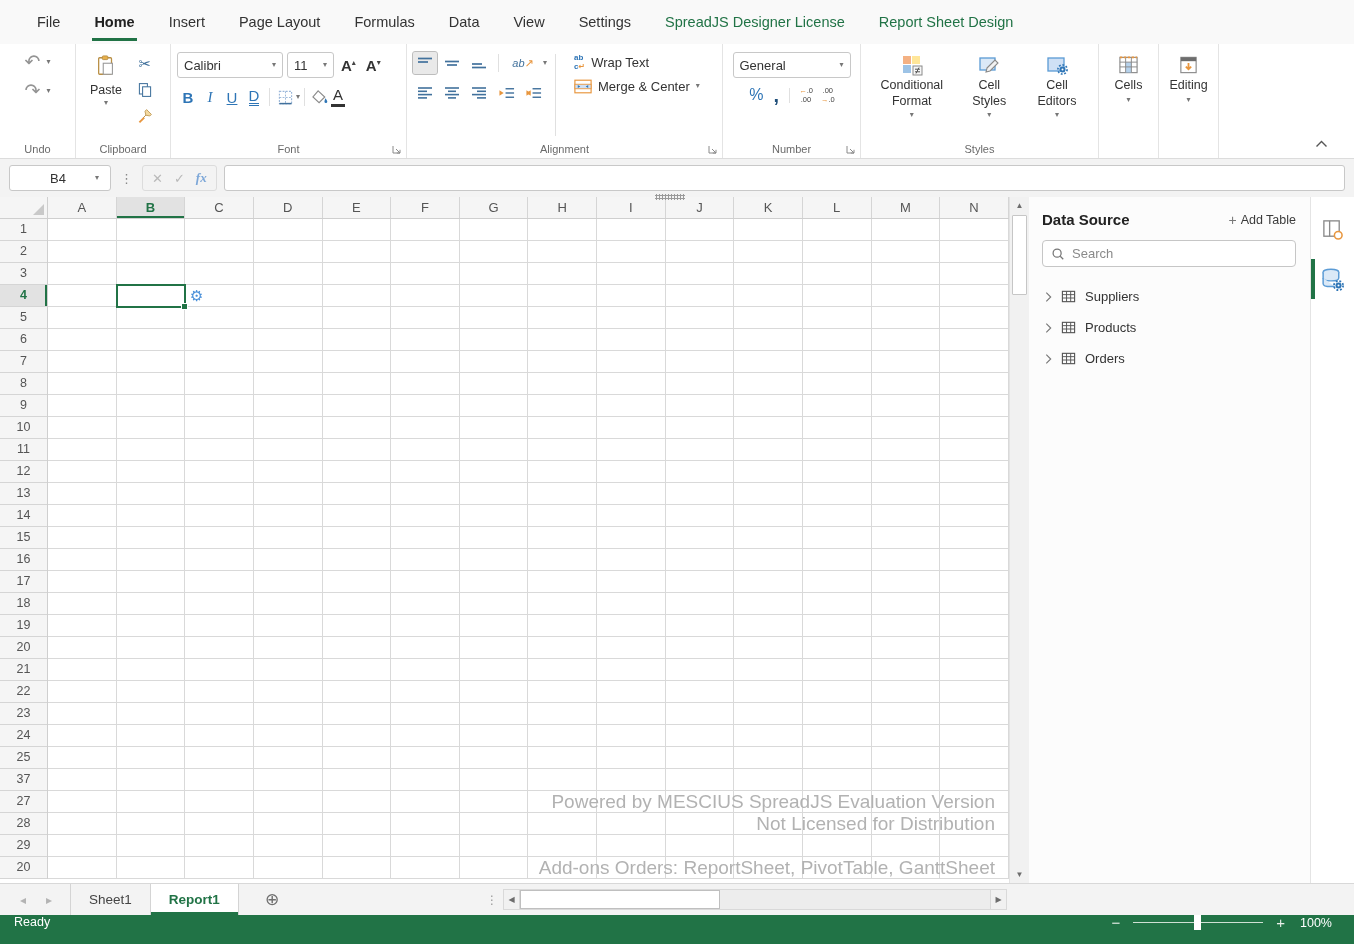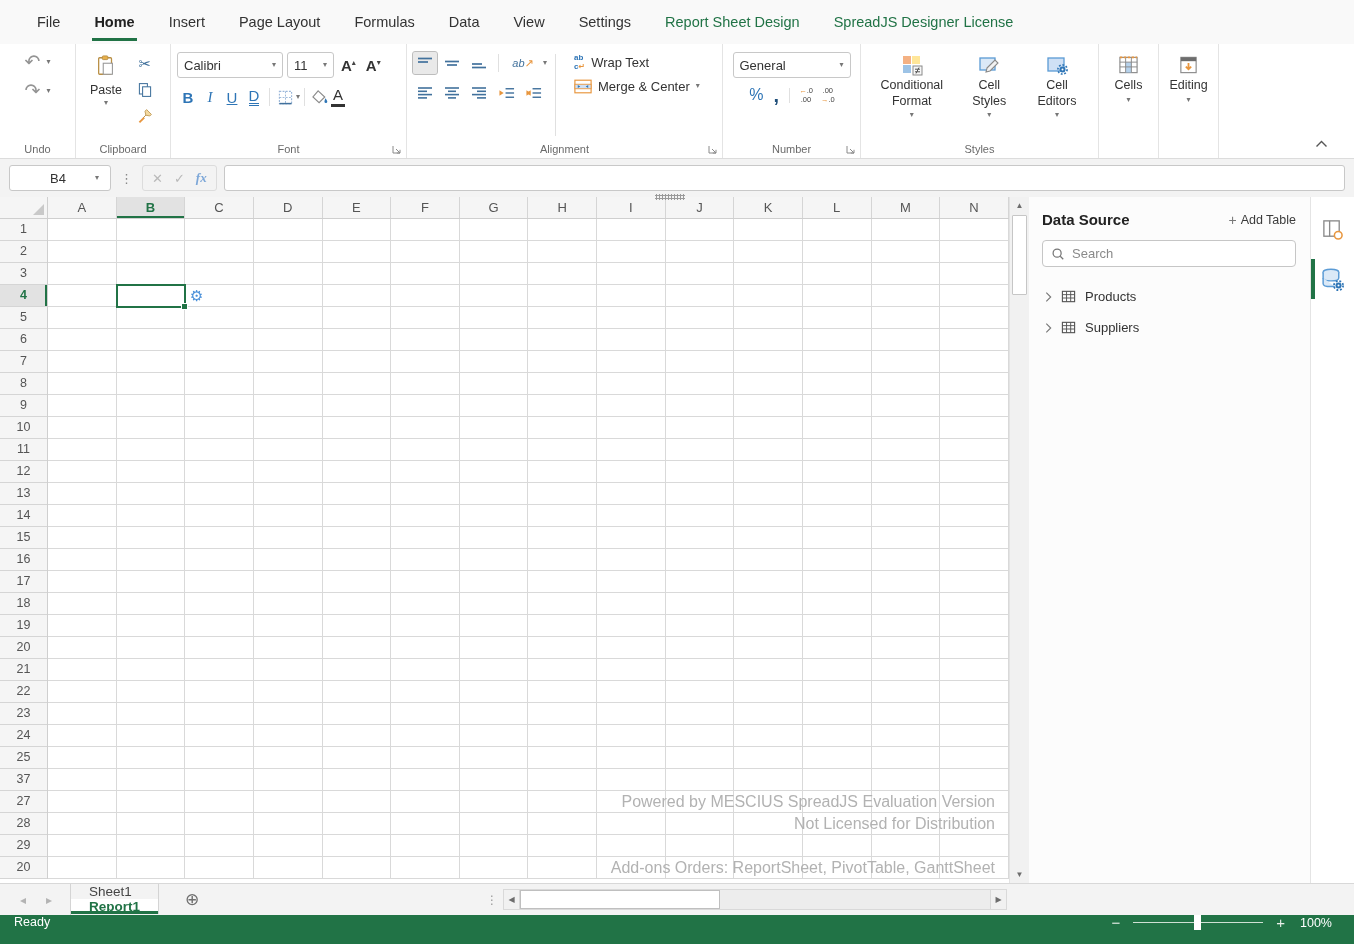--- a/index.html
+++ b/index.html
@@ -115,21 +115,21 @@
   .row-h.sel { background:#e2e2e2; color:var(--accent); font-weight:700; box-shadow:inset -2px 0 0 var(--accent); }
   .cells { position:relative; width:961px; height:660px; cursor:cell;
     background-image:
       repeating-linear-gradient(to right, transparent 0, transparent 67.64px, #d9d9d9 67.64px, #d9d9d9 68.64px),
       repeating-linear-gradient(to bottom, transparent 0, transparent 21px, #d9d9d9 21px, #d9d9d9 22px); }
   .sel-cell { position:absolute; left:67.6px; top:65px; width:70px; height:24px;
     border:2px solid var(--accent); background:transparent; }
   .fill-handle { position:absolute; right:-4px; bottom:-4px; width:7px; height:7px;
     background:var(--accent); border:1px solid #fff; cursor:crosshair; }
   .cell-gear { position:absolute; left:142px; top:66px; font-size:15px; color:#4a90d9; cursor:pointer; line-height:1.4; }
-  .wm { position:absolute; right:14px; height:22px; line-height:22px; font-size:16px; color:#b2b2b2; white-space:nowrap; }
+  .wm { position:absolute; right:14px; height:22px; line-height:22px; font-size:19px; color:#b2b2b2; white-space:nowrap; }
   .wm-1 { top:572px; } .wm-2 { top:594px; } .wm-3 { top:638px; }
 
   .vscroll { width:20px; flex:none; background:#f1f1f1; border-left:1px solid #e3e3e3; position:relative; }
   .vs-arrow { height:17px; display:flex; align-items:center; justify-content:center;
     font-size:8px; color:#6d6d6d; cursor:pointer; }
   .vs-thumb { position:absolute; left:2px; right:2px; top:18px; height:80px; background:#fff;
     border:1px solid #c6c6c6; border-radius:1px; cursor:grab; }
   .vs-down { position:absolute; bottom:0; left:0; right:0; }
 
   
@@ -150,21 +150,21 @@
   .toolstrip { width:44px; flex:none; background:#fff; border-left:1px solid #e4e4e4;
     display:flex; flex-direction:column; align-items:center; padding-top:14px; gap:14px; }
   .tool { position:relative; width:44px; height:36px; display:flex; align-items:center; justify-content:center; cursor:pointer; }
   .tool.active::before { content:""; position:absolute; left:0; top:-2px; bottom:-2px; width:4px; background:var(--accent); }
 
   
   .tabbar { height:32px; background:#f3f3f3; border-top:1px solid #d8d8d8; display:flex; align-items:stretch;
     flex:none; position:relative; }
   .tab-nav { display:flex; align-items:center; gap:20px; padding:0 18px 0 20px; }
   .tab-nav span { color:#b3b3b3; font-size:12px; cursor:pointer; }
-  .tabs { display:flex; border-left:1px solid #d4d4d4;flex-direction:column; }
+  .tabs { display:flex; border-left:1px solid #d4d4d4; }
   .tab { padding:0 18px; display:flex; align-items:center; font-size:13.5px; color:#444;
     cursor:pointer; border-right:1px solid #d4d4d4; position:relative; }
   .tab.active { background:#fff; color:var(--accent); font-weight:700; }
   .tab.active::after { content:""; position:absolute; left:0; right:0; bottom:0; height:3px; background:var(--accent); }
   .add-sheet { display:flex; align-items:center; padding:0 26px; color:#6f6f6f; font-size:17px; cursor:pointer; }
   .hs-dots { position:absolute; left:486px; top:0; bottom:0; display:flex; align-items:center;
     color:#9a9a9a; font-size:12px; cursor:col-resize; }
   .hscroll { position:absolute; left:503px; top:5px; height:21px; width:504px; display:flex; align-items:stretch; }
   .hs-arrow { width:17px; background:#f1f1f1; border:1px solid #d9d9d9; display:flex; align-items:center;
     justify-content:center; font-size:8px; color:#6d6d6d; cursor:pointer; }
@@ -196,23 +196,23 @@
       <div class="menu-item">Page Layout</div>
 
       <div class="menu-item">Formulas</div>
 
       <div class="menu-item">Data</div>
 
       <div class="menu-item">View</div>
 
       <div class="menu-item">Settings</div>
 
+      <div class="menu-item accent">SpreadJS Designer License</div>
+
       <div class="menu-item accent">Report Sheet Design</div>
-
-      <div class="menu-item accent">SpreadJS Designer License</div>
     </div>
 
   <div class="ribbon">
 
     <div class="rgroup g-undo">
       <div class="undo-row">
         <span class="rbtn">
             <span class="arrow-ico">↶</span>
           </span>
         <span class="caret">▾</span>
@@ -647,37 +647,50 @@
             <svg width="7" height="12" viewBox="0 0 8 12">
               <path d="M1.5 1l5 5-5 5" fill="none" stroke="#777" stroke-width="1.3"></path>
             </svg>
             <svg width="15" height="15" viewBox="0 0 16 16">
               <rect x="1.5" y="2.5" width="13" height="11" fill="none" stroke="#555" stroke-width="1.2"></rect>
               <line x1="1.5" y1="6" x2="14.5" y2="6" stroke="#555"></line>
               <line x1="1.5" y1="9.6" x2="14.5" y2="9.6" stroke="#555"></line>
               <line x1="5.9" y1="2.5" x2="5.9" y2="13.5" stroke="#555"></line>
               <line x1="10.3" y1="2.5" x2="10.3" y2="13.5" stroke="#555"></line>
             </svg>
-            <span class="tree-label">Products</span>
+            <span class="tree-label">Suppliers</span>
           </div>
 
           <div class="tree-item">
             <svg width="7" height="12" viewBox="0 0 8 12">
               <path d="M1.5 1l5 5-5 5" fill="none" stroke="#777" stroke-width="1.3"></path>
             </svg>
             <svg width="15" height="15" viewBox="0 0 16 16">
               <rect x="1.5" y="2.5" width="13" height="11" fill="none" stroke="#555" stroke-width="1.2"></rect>
               <line x1="1.5" y1="6" x2="14.5" y2="6" stroke="#555"></line>
               <line x1="1.5" y1="9.6" x2="14.5" y2="9.6" stroke="#555"></line>
               <line x1="5.9" y1="2.5" x2="5.9" y2="13.5" stroke="#555"></line>
               <line x1="10.3" y1="2.5" x2="10.3" y2="13.5" stroke="#555"></line>
             </svg>
-            <span class="tree-label">Suppliers</span>
+            <span class="tree-label">Products</span>
           </div>
 
+          <div class="tree-item">
+            <svg width="7" height="12" viewBox="0 0 8 12">
+              <path d="M1.5 1l5 5-5 5" fill="none" stroke="#777" stroke-width="1.3"></path>
+            </svg>
+            <svg width="15" height="15" viewBox="0 0 16 16">
+              <rect x="1.5" y="2.5" width="13" height="11" fill="none" stroke="#555" stroke-width="1.2"></rect>
+              <line x1="1.5" y1="6" x2="14.5" y2="6" stroke="#555"></line>
+              <line x1="1.5" y1="9.6" x2="14.5" y2="9.6" stroke="#555"></line>
+              <line x1="5.9" y1="2.5" x2="5.9" y2="13.5" stroke="#555"></line>
+              <line x1="10.3" y1="2.5" x2="10.3" y2="13.5" stroke="#555"></line>
+            </svg>
+            <span class="tree-label">Orders</span>
+          </div>
         </div>
     </div>
 
     <div class="toolstrip">
       <div class="tool">
         <svg width="23" height="23" viewBox="0 0 24 24">
             <rect x="3" y="3" width="16" height="16" fill="#fff" stroke="#8a8a8a" stroke-width="1.4"></rect>
             <line x1="9" y1="3" x2="9" y2="19" stroke="#8a8a8a" stroke-width="1.4"></line>
             <circle cx="18" cy="18" r="4" fill="#fff" stroke="#e8963e" stroke-width="1.6"></circle>
           </svg>

